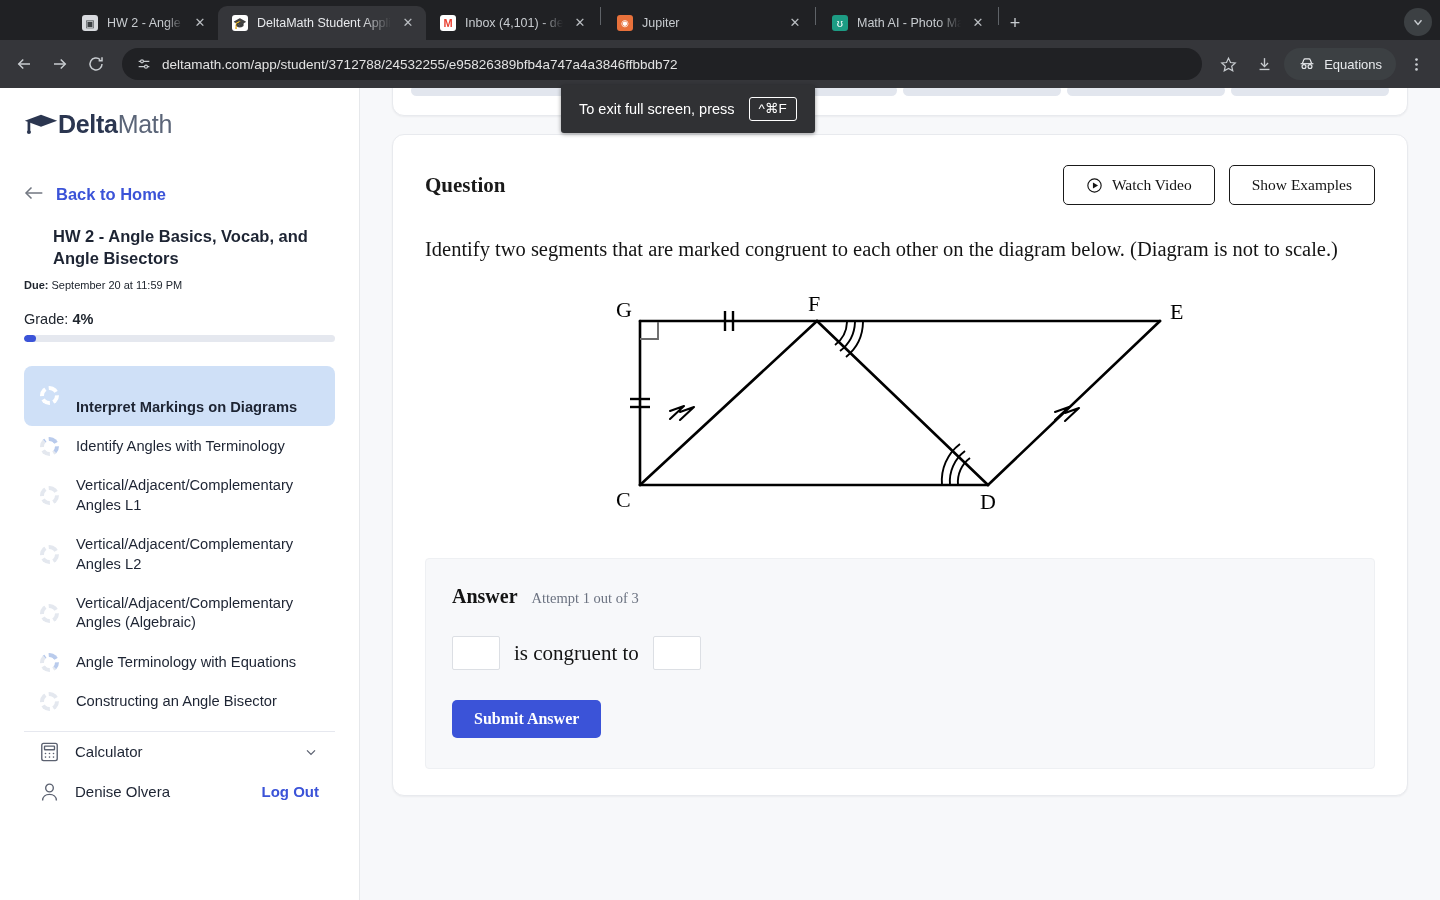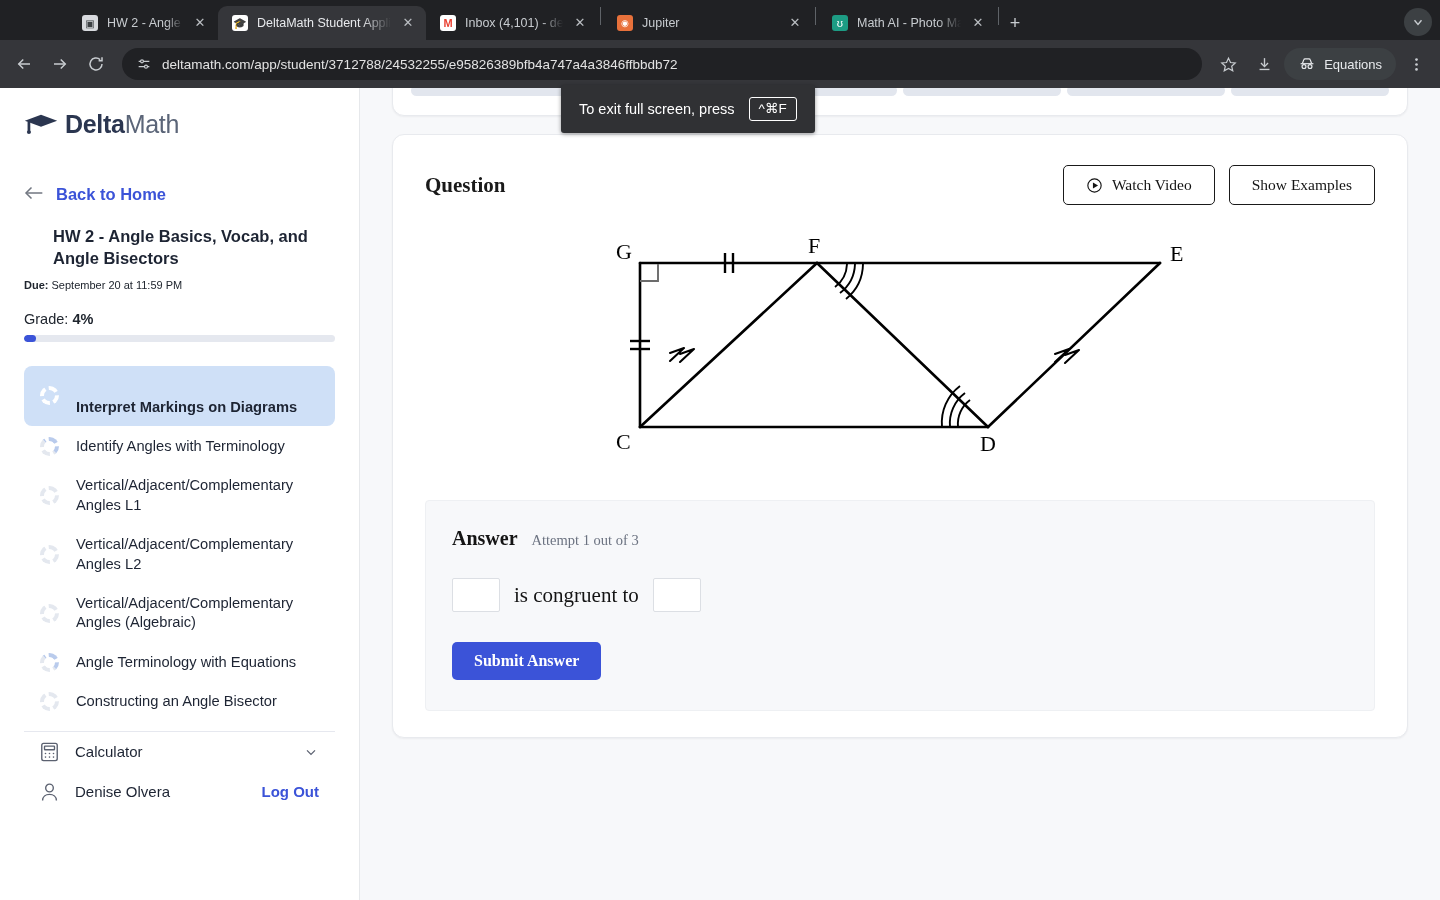--- a/index.html
+++ b/index.html
@@ -99,21 +99,21 @@
     width: 1440px; height: 812px; display: flex;
     background: #ffffff;
   }
 
   
   .sidebar {
     width: 360px; flex: 0 0 360px; height: 812px;
     background: #ffffff; border-right: 1px solid #e6e8eb;
     padding: 0 24px; position: relative; overflow: hidden;
   }
-  .logo { display: flex; align-items: center; gap: 7px; margin-top: 22px; }
+  .logo { display: flex; align-items: center; gap: 0; margin-top: 22px; }
   .logo-text { font-size: 25px; font-weight: 700; color: #2b3650; letter-spacing: -.3px; }
   .logo-text span.light { font-weight: 400; color: #5b6578; }
 
   .back-home {
     display: flex; align-items: center; gap: 12px;
     margin-top: 46px; color: #3b53d8; font-weight: 700; font-size: 16.5px;
   }
   .back-arrow { color: #717680; font-size: 19px; line-height: 1; }
 
   .hw-title {
@@ -476,20 +476,21 @@
                 <polygon points="9.8,7.8 17,12 9.8,16.2" fill="#141414" stroke="none"></polygon>
               </svg>
             </span>
             <span>Watch Video</span>
           </div>
           <div class="btn-outline">
             <span>Show Examples</span>
           </div>
         </div>
 
+        <div class="q-text">Identify two segments that are marked congruent to each other on the diagram below. (Diagram is not to scale.)</div>
 
         <div class="diagram-wrap">
           <svg width="640" height="235" viewBox="0 0 640 235">
             <g stroke="#000000" stroke-width="2.6" fill="none" stroke-linecap="round">
 
               <line x1="60" y1="32" x2="580" y2="32"></line>
 
               <line x1="60" y1="32" x2="60" y2="196"></line>
 
               <line x1="60" y1="196" x2="408" y2="196"></line>

